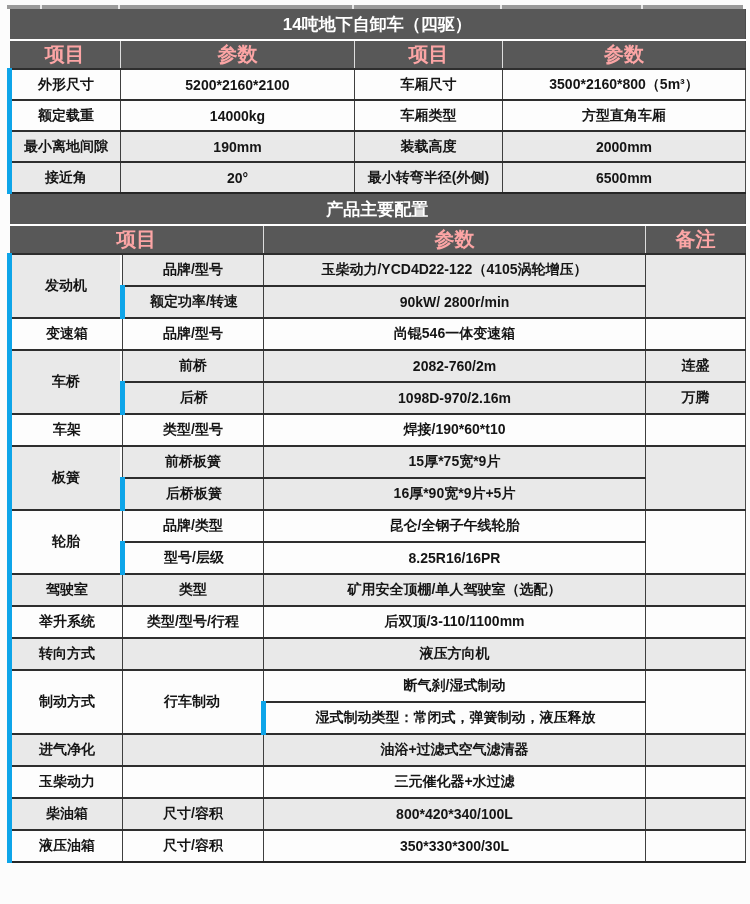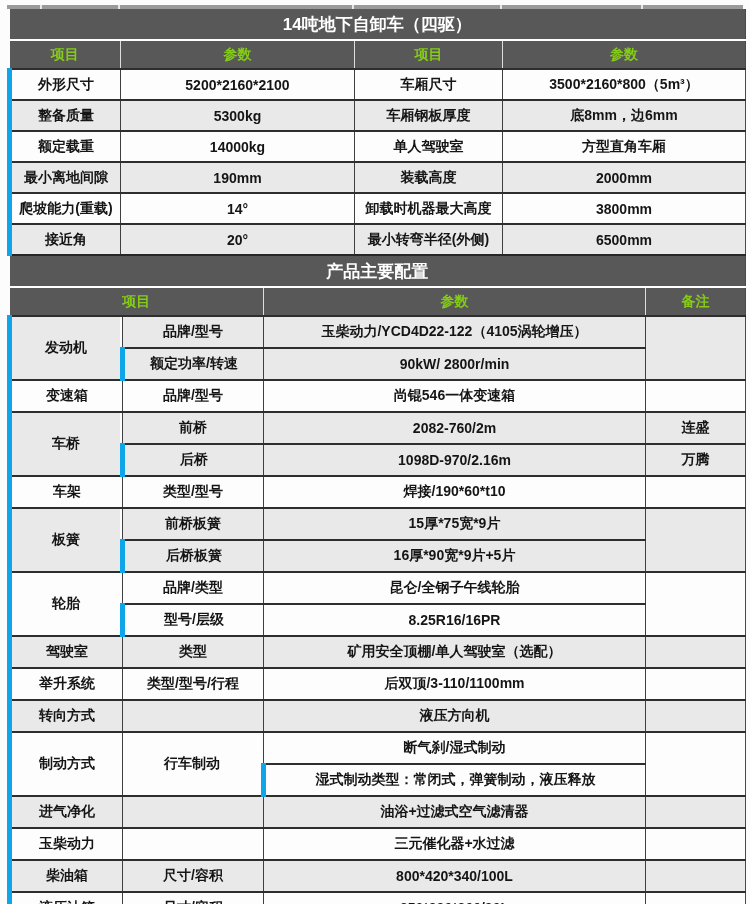--- a/index.html
+++ b/index.html
@@ -22,22 +22,22 @@
   
   .crop-strip{position:relative;width:736px;overflow:hidden;}
   .crop-strip.top{height:4px;background:#9a9a9a;}
   .crop-strip.top i{position:absolute;top:0;bottom:0;width:2px;background:#e8e8e8;}
   
   .title-row th{
     background:var(--header-bg,#585858);color:#fff;
     font-size:17px;height:30px;border-bottom:2px solid #fff;
   }
   .head-row th{
-    background:var(--header-bg,#585858);color:#84cc16;
-    font-size:14px;height:27px;border-left:1px solid #ddd;
+    background:var(--header-bg,#585858);color:#fca5a5;
+    font-size:20px;height:27px;border-left:1px solid #ddd;
   }
   .head-row th:first-child{border-left:none;}
   
   tbody td{
     background:var(--row-bg,#fdfdfd);
     font-size:14px;
     border-top:2px solid #2e2e2e;
     border-left:1px solid #3f3f3f;
   }
   tbody td:first-child{border-left:5px solid #0ea5e9;}
@@ -79,43 +79,31 @@
         <th>参数</th>
       </tr>
     </thead>
     <tbody>
         <tr>
           <td>外形尺寸</td>
           <td>5200*2160*2100</td>
           <td>车厢尺寸</td>
           <td>3500*2160*800（5m³）</td>
         </tr>
-        <tr class="alt">
-          <td>整备质量</td>
-          <td>5300kg</td>
-          <td>车厢钢板厚度</td>
-          <td>底8mm，边6mm</td>
-        </tr>
         <tr>
           <td>额定载重</td>
           <td>14000kg</td>
-          <td>单人驾驶室</td>
+          <td>车厢类型</td>
           <td>方型直角车厢</td>
         </tr>
         <tr class="alt">
           <td>最小离地间隙</td>
           <td>190mm</td>
           <td>装载高度</td>
           <td>2000mm</td>
-        </tr>
-        <tr>
-          <td>爬坡能力(重载)</td>
-          <td>14°</td>
-          <td>卸载时机器最大高度</td>
-          <td>3800mm</td>
         </tr>
         <tr class="alt">
           <td>接近角</td>
           <td>20°</td>
           <td>最小转弯半径(外侧)</td>
           <td>6500mm</td>
         </tr>
       </tbody>
   </table>
 

